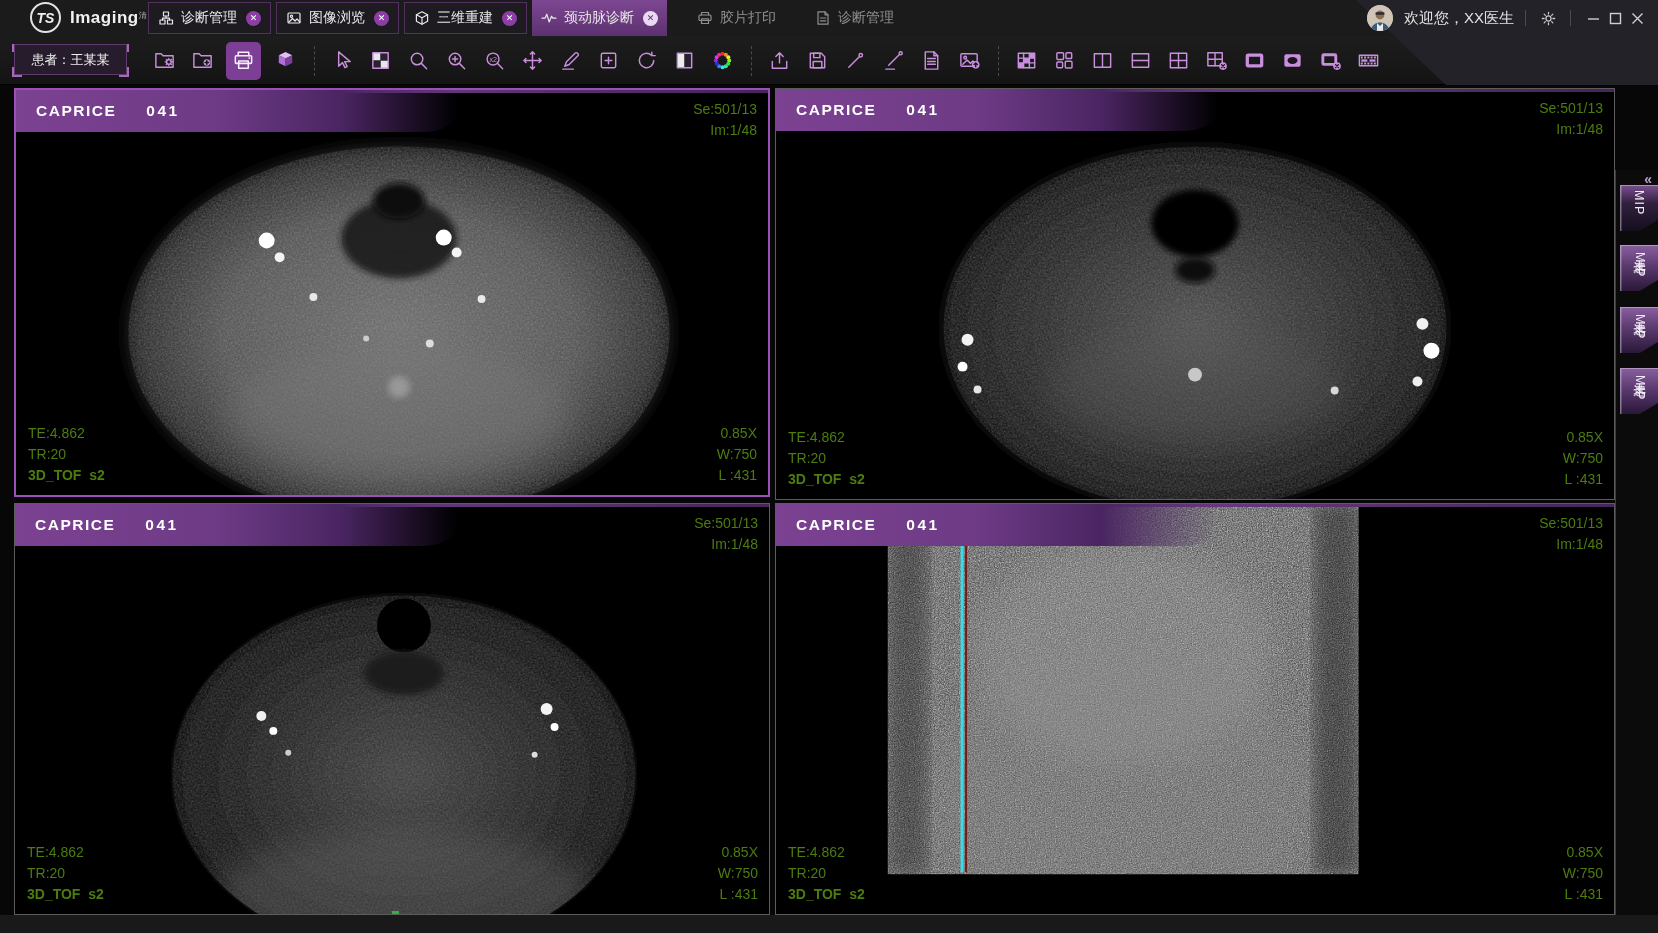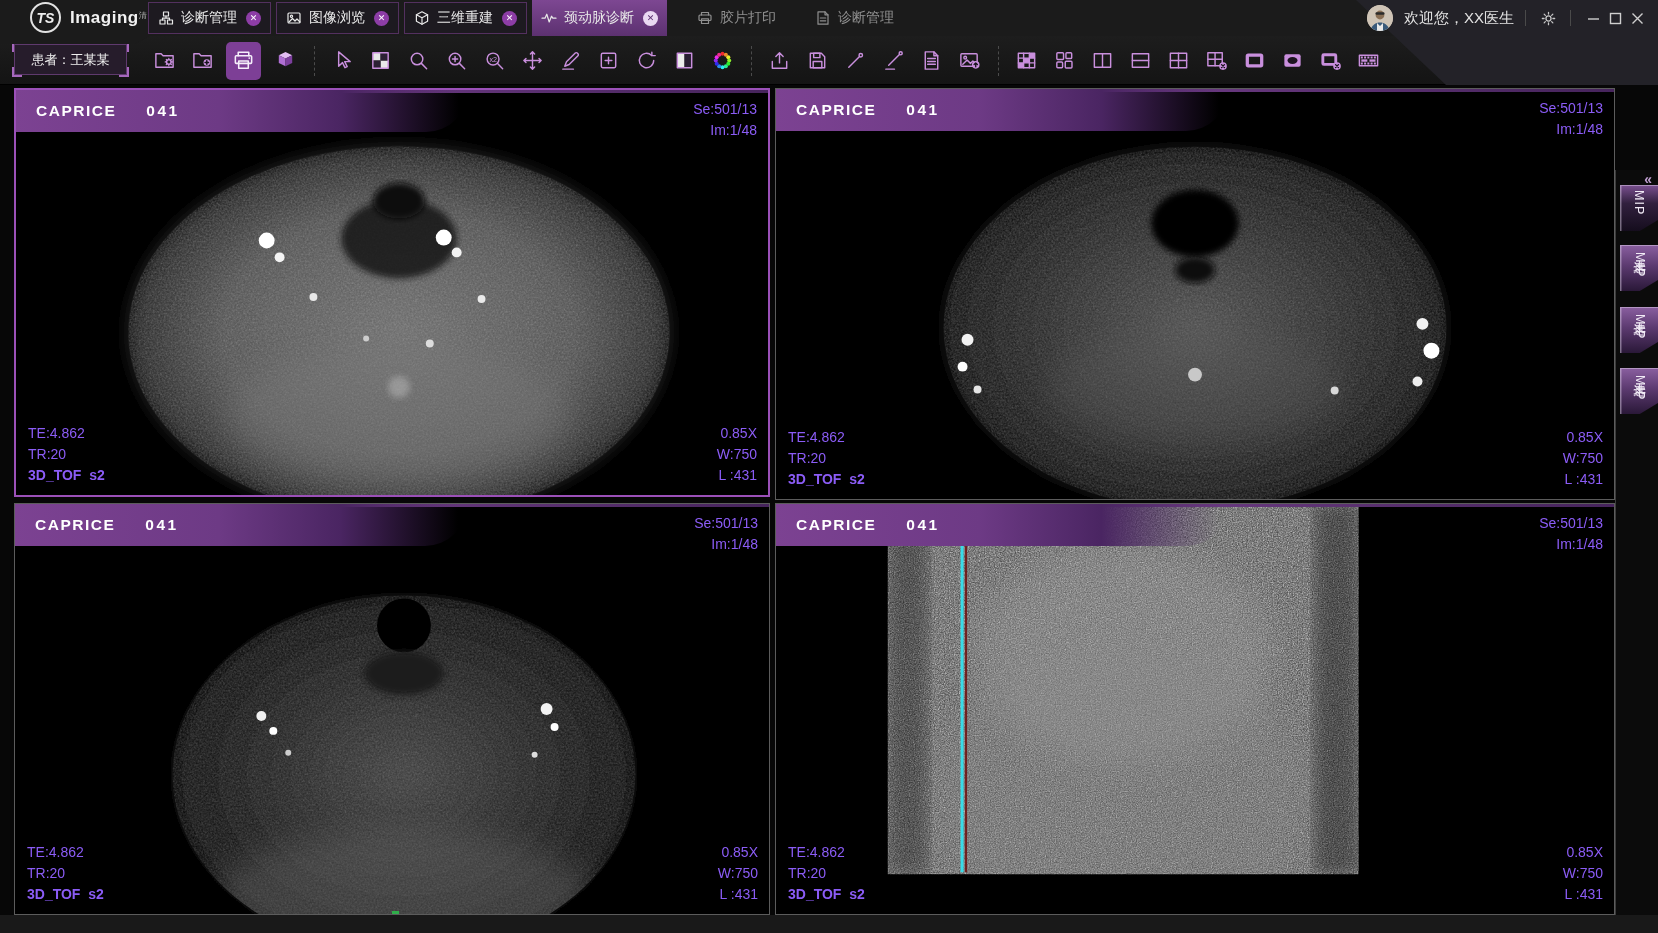--- a/index.html
+++ b/index.html
@@ -72,21 +72,21 @@
   .vp { position:absolute; background:#000; border:1px solid #5c5c5c; overflow:hidden; }
   .vp.selected { border:2px solid #9b50b8; }
   .vp svg.mri { position:absolute; left:0; top:0; width:100%; height:100%; }
   .topline { position:absolute; left:0; top:0; right:0; height:3px;
      background:linear-gradient(90deg,#8d4da6,#5a3070 70%,#46245c); }
   .banner { position:absolute; top:0; left:0; width:452px; height:42px;
      background:linear-gradient(90deg,#7c4292 0%,#6d3a85 45%,#4a2562 72%,rgba(26,10,34,0) 98%);
      border-radius:0 0 110px 0; display:flex; align-items:center; padding-left:20px;
      font-weight:bold; font-size:15.5px; letter-spacing:1.5px; color:#fff; }
   .bn { margin-left:30px; letter-spacing:2.5px; }
-  .ov { position:absolute; font-size:14px; line-height:21px; color:#8b5cf6; z-index:5; }
+  .ov { position:absolute; font-size:14px; line-height:21px; color:#4d7c0f; z-index:5; }
   .ov.tr { top:9px; right:11px; text-align:right; }
   .ov.bl { bottom:9px; left:12px; }
   .ov.br { bottom:9px; right:11px; text-align:right; }
   .ws { white-space:pre;font-weight:bold; }
   .tick { position:absolute; bottom:0; left:50%; width:7px; height:3px; background:#2fae4a; }
 
   
   .sidebar { position:absolute; left:1615px; top:85px; width:43px; height:848px; background:#0b0b0b;
      border-left:1px solid #3c3c3c; }
   .collapse { position:absolute; top:1px; right:7px; color:#b countryside; color:#bf9ed0; font-size:14px; font-weight:bold; letter-spacing:-1px; }

